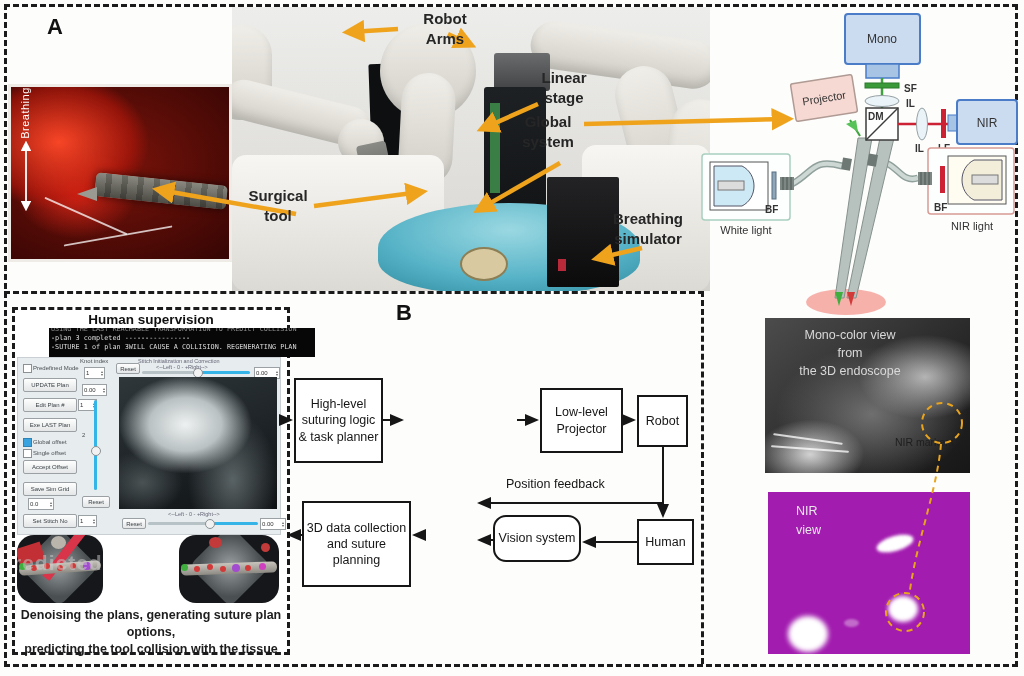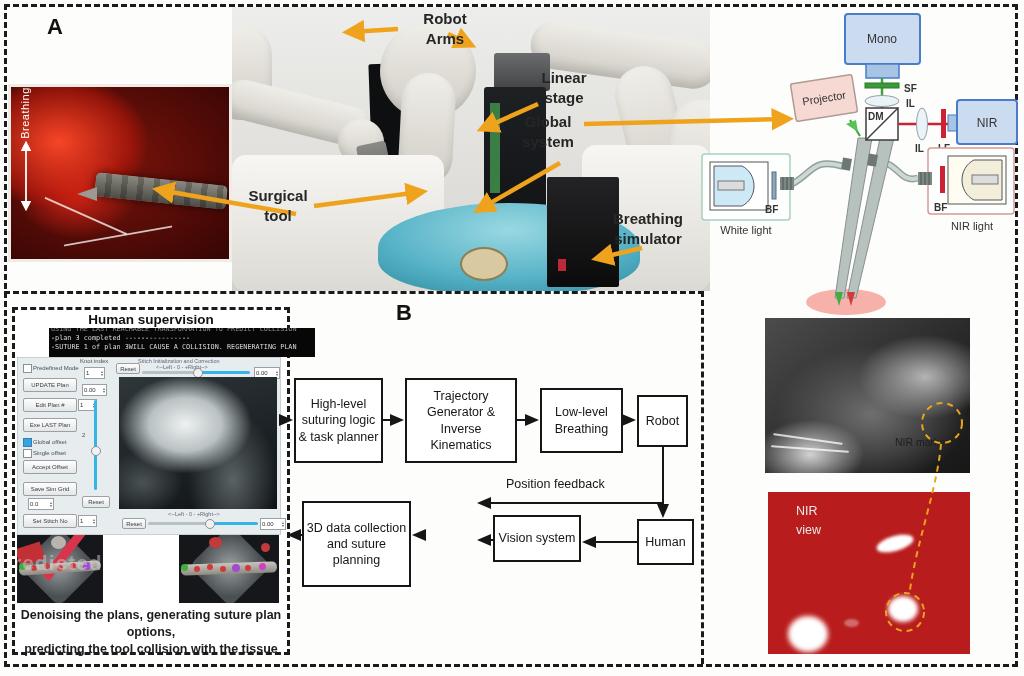--- a/index.html
+++ b/index.html
@@ -49,37 +49,37 @@
         display:flex;align-items:center;justify-content:space-between;padding:0 1px;}
   .spin .ar{font-size:4px;line-height:3px;color:#666;text-align:center;}
   .track{position:absolute;height:3px;border-radius:2px;}
   .handle{position:absolute;width:8px;height:8px;border-radius:50%;background:#f2f2f2;border:1px solid #8a9094;}
   #gui-image{left:101px;top:19px;width:158px;height:132px;
      background:
       radial-gradient(95px 70px at 42% 36%,#eef1f1 0%,#b9c1c2 38%,rgba(0,0,0,0) 70%),
       radial-gradient(60px 90px at 72% 78%,#596264,rgba(0,0,0,0) 75%),
       radial-gradient(50px 40px at 15% 80%,#4a5254,rgba(0,0,0,0) 80%),
       linear-gradient(160deg,#2f373b,#181d20 70%,#101315);}
-  .thumb{position:absolute;top:225px;height:68px;overflow:hidden;background:#15171a;}
+  .thumb{position:absolute;top:225px;height:68px;overflow:hidden;background:#15171a;border-radius:17px;}
   .dot{position:absolute;border-radius:50%;}
   #caption{left:0;top:297px;width:100%;text-align:center;font-size:12.5px;font-weight:700;color:#1d1d1d;line-height:1.35;}
   
   .fcbox{position:absolute;border:2px solid #161616;background:#fff;display:flex;align-items:center;justify-content:center;
          text-align:center;font-size:12.5px;color:#161616;line-height:1.3;z-index:3;padding:2px;box-sizing:border-box;}
   #pos-feedback{left:506px;top:477px;font-size:12.5px;color:#161616;z-index:4;}
   
   #mono-img{left:765px;top:318px;width:205px;height:155px;overflow:hidden;z-index:2;
      background:
        radial-gradient(95px 60px at 78% 38%,#b4b4b4 0%,rgba(0,0,0,0) 70%),
        radial-gradient(75px 48px at 22% 88%,#d2d2d2,rgba(0,0,0,0) 72%),
        radial-gradient(120px 85px at 52% 62%,#6f6f6f,rgba(0,0,0,0) 80%),
        linear-gradient(140deg,#4c4c4c,#272727 60%,#171717);}
   #mono-caption{left:10px;top:8px;width:150px;text-align:center;color:#d9d9d9;font-size:12.5px;line-height:1.45;}
   #nir-markers{left:130px;top:118px;font-size:10.5px;color:#1e1e1e;}
-  #nir-img{left:768px;top:492px;width:202px;height:162px;background:#b91c1c;overflow:hidden;z-index:2;}
+  #nir-img{left:768px;top:492px;width:202px;height:162px;background:#a21caf;overflow:hidden;z-index:2;}
   #nir-view{left:28px;top:10px;width:42px;color:#e8e8e8;font-size:12.5px;line-height:1.5;}
   .blob{position:absolute;background:#fff;border-radius:50%;}
   
   #overlay{left:0;top:0;width:1024px;height:676px;z-index:5;pointer-events:none;}
 </style>
 </head>
 <body>
 
 <div id="canvas">
 
@@ -300,29 +300,33 @@
       <div class="dot" style="left:82px;top:8px;width:9px;height:9px;background:#c23a3a;"></div>
     </div>
 
     <div class="abs" id="caption">
       <div>Denoising the plans, generating suture plan options,</div>
       <div>predicting the tool collision with the tissue</div>
     </div>
   </div>
 
   <div class="fcbox" style="left:294px;top:378px;width:89px;height:85px;">High-level suturing logic &amp; task planner</div>
-  <div class="fcbox" style="left:405px;top:378px;width:112px;height:85px;">Trajectory Generator &amp; Inverse Kinematics</div>
-  <div class="fcbox" style="left:540px;top:388px;width:83px;height:65px;">Low-level Breathing</div>
+  <div class="fcbox" style="left:540px;top:388px;width:83px;height:65px;">Low-level Projector</div>
   <div class="fcbox" style="left:637px;top:395px;width:51px;height:52px;">Robot</div>
   <div class="fcbox" style="left:302px;top:501px;width:109px;height:86px;">3D data collection and suture planning</div>
-  <div class="fcbox" style="left:493px;top:515px;width:88px;height:47px;">Vision system</div>
+  <div class="fcbox" style="left:493px;top:515px;width:88px;height:47px;border-radius:13px;">Vision system</div>
   <div class="fcbox" style="left:637px;top:519px;width:57px;height:46px;">Human</div>
   <div class="abs" id="pos-feedback">Position feedback</div>
 
   <div class="abs" id="mono-img">
+    <div class="abs" id="mono-caption">
+      <div>Mono-color view</div>
+      <div>from</div>
+      <div>the 3D endoscope</div>
+    </div>
     <div class="thread" style="left:8px;top:120px;width:70px;transform:rotate(8deg);"></div>
     <div class="thread" style="left:6px;top:130px;width:78px;transform:rotate(4deg);"></div>
     <div class="abs" id="nir-markers">NIR markers</div>
   </div>
   <div class="abs" id="nir-img">
     <div class="abs" id="nir-view">NIR view</div>
     <div class="blob" style="left:108px;top:44px;width:38px;height:15px;transform:rotate(-16deg);filter:blur(1.5px);"></div>
     <div class="blob" style="left:120px;top:104px;width:30px;height:26px;filter:blur(2px);"></div>
     <div class="blob" style="left:20px;top:124px;width:40px;height:36px;filter:blur(2.5px);"></div>
     <div class="blob" style="left:76px;top:127px;width:15px;height:8px;opacity:.35;filter:blur(1px);"></div>

